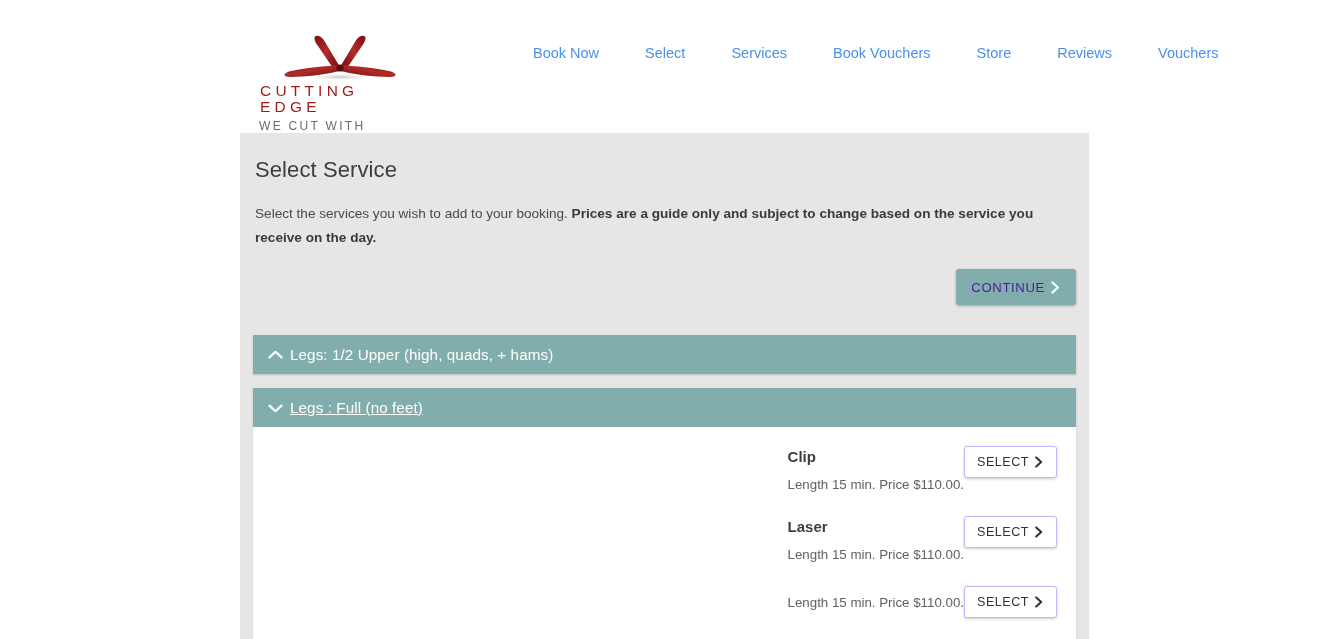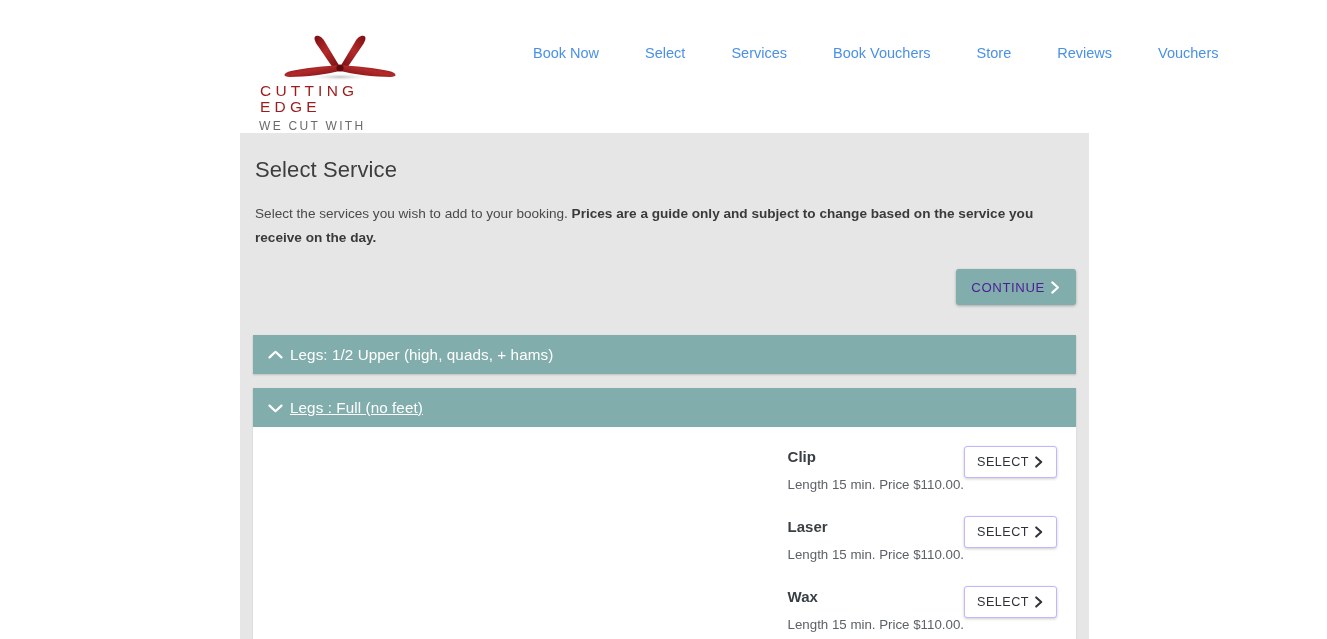--- a/index.html
+++ b/index.html
@@ -336,21 +336,20 @@
             <span class="chev">
               <svg width="10" height="12" viewBox="0 0 10 12">
                   <path d="M2.2 1.4 L7.2 6 L2.2 10.6" stroke="#2f3338" stroke-width="2" fill="none" stroke-linecap="round" stroke-linejoin="round"></path>
                 </svg>
             </span>
           </button>
         </div>
 
         <div class="service-row">
           <div class="service-info">
-            <div class="service-name">Wax</div>
             <div class="service-meta">Length 15 min. Price $110.00.</div>
           </div>
           <button class="btn-select">
             <span>SELECT</span>
             <span class="chev">
               <svg width="10" height="12" viewBox="0 0 10 12">
                   <path d="M2.2 1.4 L7.2 6 L2.2 10.6" stroke="#2f3338" stroke-width="2" fill="none" stroke-linecap="round" stroke-linejoin="round"></path>
                 </svg>
             </span>
           </button>

